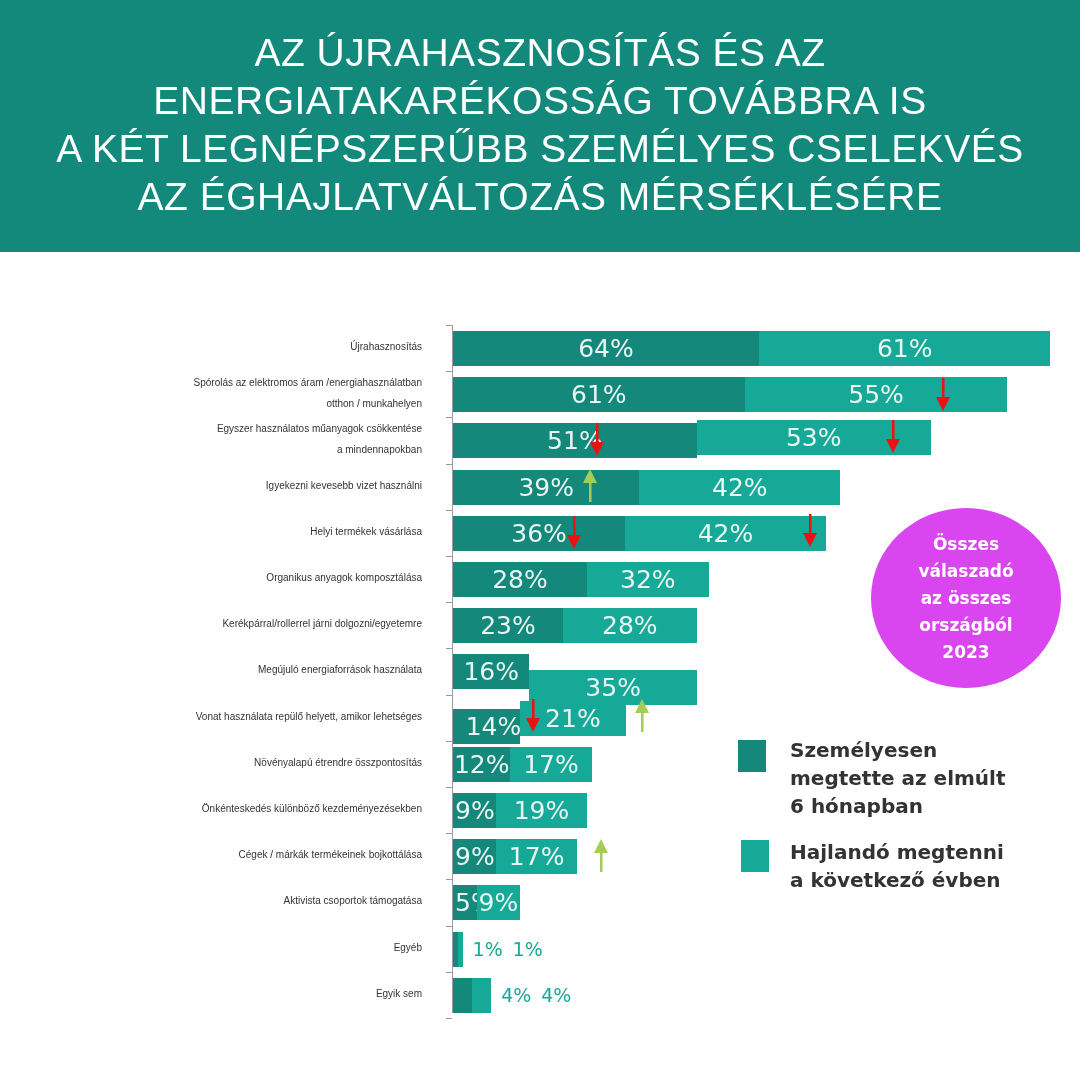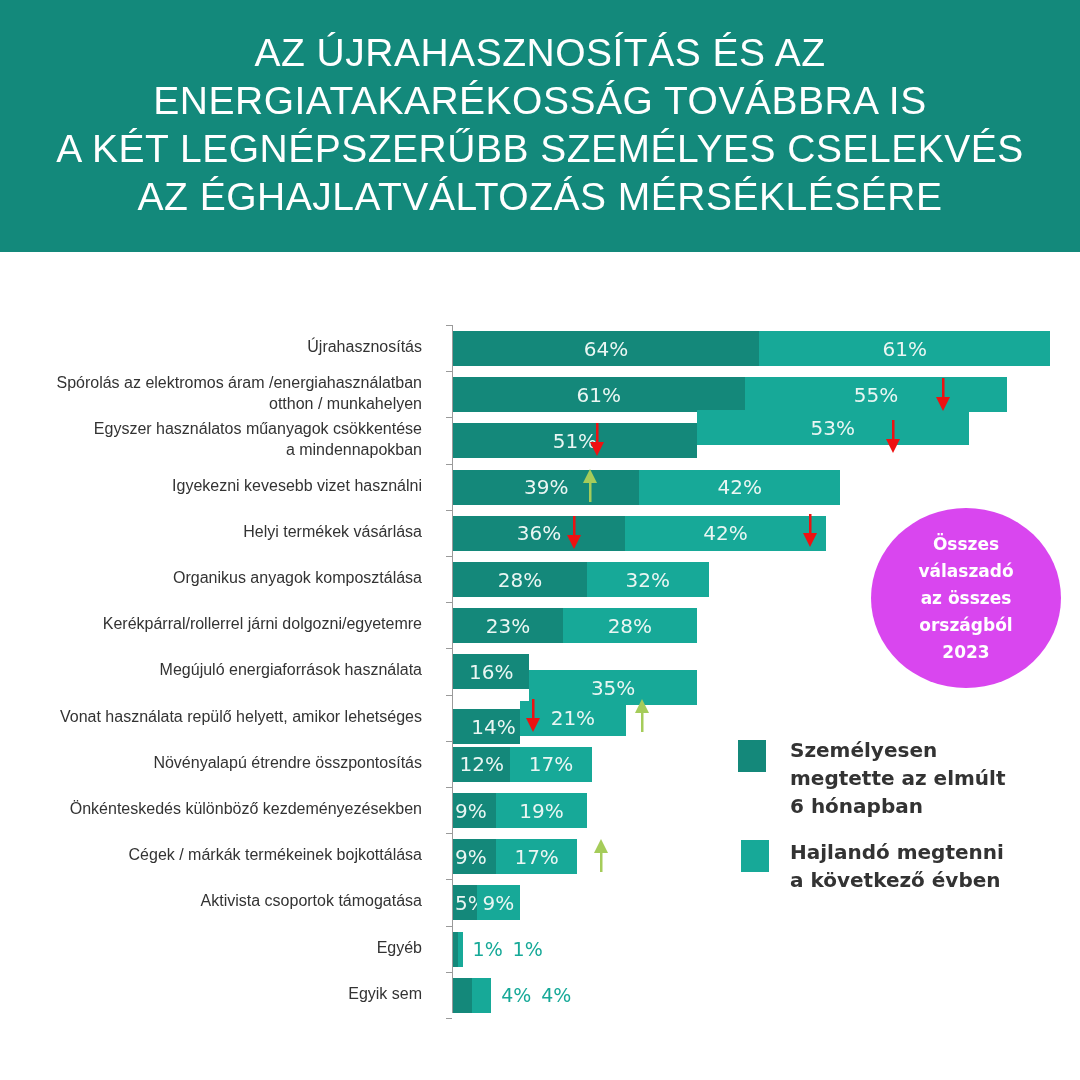--- a/index.html
+++ b/index.html
@@ -1,22 +1,22 @@
 <!DOCTYPE html>
 <html><head>
 <meta charset="utf-8">
 <style>
   html, body { margin:0; padding:0; }
   body { width:1080px; height:1080px; background:#ffffff; position:relative; overflow:hidden; font-family:"DejaVu Sans", sans-serif; }
   .header { position:absolute; left:0; top:0; width:1080px; height:252px; background:#13897b; }
   .header-line { position:absolute; left:0; width:1080px; text-align:center; color:#ffffff; font-family:"Liberation Sans", sans-serif; font-size:39px; letter-spacing:0.5px; line-height:46px; }
   .axis { position:absolute; left:452px; top:325px; width:1px; height:688px; background:#9a9a9a; }
   .tick { position:absolute; left:446px; width:6px; height:1px; background:#9a9a9a; }
-  .row-label { position:absolute; right:658px; text-align:right; color:#333333; font-family:"Liberation Sans", sans-serif; font-size:16px; line-height:21px; white-space:nowrap; }
-  .bar { position:absolute; height:35px; color:#eaf6f3; font-family:"DejaVu Sans", sans-serif; font-size:20px; display:flex; align-items:center; justify-content:center; box-sizing:border-box; overflow:visible; }
+  .row-label { position:absolute; right:658px; text-align:right; color:#333333; font-family:"Liberation Sans", sans-serif; font-size:10px; line-height:21px; white-space:nowrap; }
+  .bar { position:absolute; height:35px; color:#eaf6f3; font-family:"DejaVu Sans", sans-serif; font-size:25px; display:flex; align-items:center; justify-content:center; box-sizing:border-box; overflow:visible; }
   .bar.dark { background:#14887a; }
   .bar.light { background:#17a998; }
   .outlabel { position:absolute; color:#17a998; font-family:"DejaVu Sans", sans-serif; font-size:19px; line-height:35px; }
   .arrow { position:absolute; width:16px; height:34px; }
   .badge { position:absolute; left:871px; top:508px; width:190px; height:180px; border-radius:50%; background:#d946ef; display:flex; flex-direction:column; align-items:center; justify-content:center; }
   .badge-line { color:#ffffff; font-family:"DejaVu Sans", sans-serif; font-weight:bold; font-size:17px; line-height:27px; }
   .legend-swatch { position:absolute; width:28px; height:32px; }
   .legend-text { position:absolute; color:#333333; font-family:"DejaVu Sans", sans-serif; font-weight:bold; font-size:20px; line-height:28px; }
 </style>
 </head>
@@ -53,21 +53,21 @@
       <span>55%</span>
     </div>
     <div class="tick" style="top: 417.4px;"></div>
     <div class="row-label" style="top: 417.9px;">
       <div>Egyszer használatos műanyagok csökkentése</div>
       <div>a mindennapokban</div>
     </div>
     <div class="bar dark" style="left: 453px; top: 423.4px; width: 243.78px;">
       <span>51%</span>
     </div>
-    <div class="bar light" style="left: 696.78px; top: 410px; width: 272px;">
+    <div class="bar light" style="left: 696.78px; top: 420px; width: 234px;">
       <span>53%</span>
     </div>
     <div class="tick" style="top: 463.6px;"></div>
     <div class="row-label" style="top: 474.6px;">
       <div>Igyekezni kevesebb vizet használni</div>
     </div>
     <div class="bar dark" style="left: 453px; top: 469.6px; width: 186.42px;">
       <span>39%</span>
     </div>
     <div class="bar light" style="left: 639.42px; top: 469.6px; width: 200.76px;">

